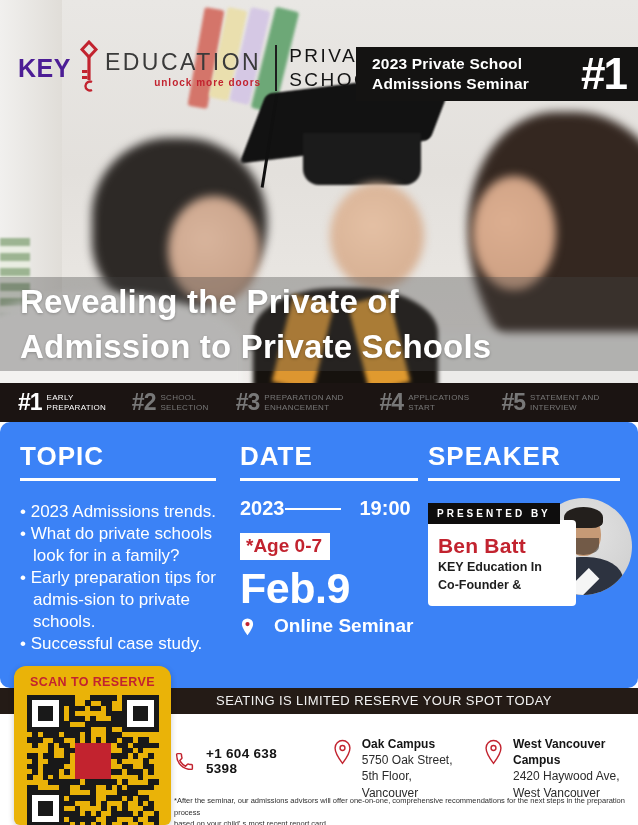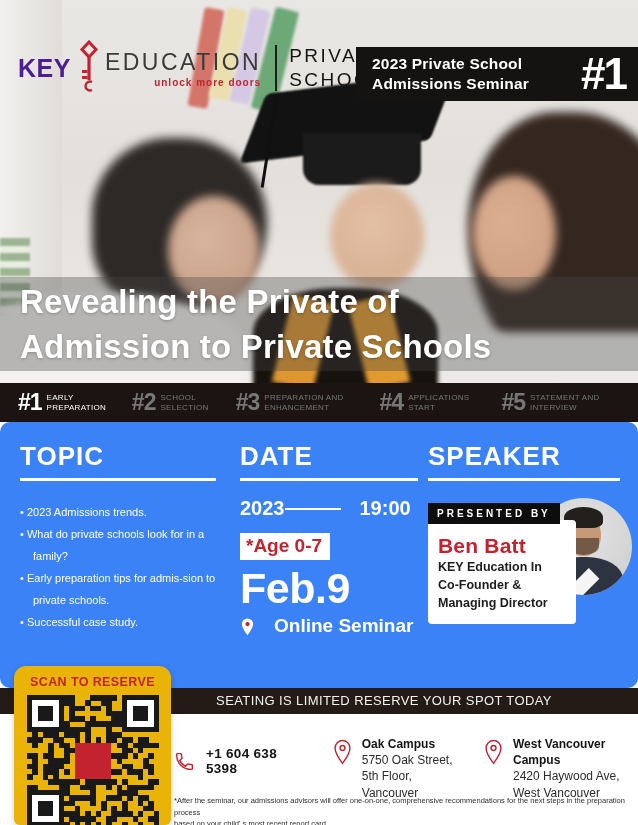--- a/index.html
+++ b/index.html
@@ -66,21 +66,21 @@
 
   
   .red-section{position:absolute;left:0;top:422px;width:638px;height:266px;background:#3b82f6;z-index:3;color:#fff;border-radius:10px;}
   .col{position:absolute;top:20px;}
   .col-topic{left:20px;width:207px;}
   .col-date{left:240px;width:180px;}
   .col-speaker{left:428px;width:202px;}
   .col-heading{font-size:26px;font-weight:800;letter-spacing:1px;line-height:28px;}
   .col-underline{height:3px;background:#fff;margin-top:8px;}
   .ul-topic{width:196px;} .ul-date{width:178px;} .ul-speaker{width:192px;}
-  .topic-list{margin:20px 0 0 0;padding:0;list-style:none;font-size:11px;line-height:22px;}
+  .topic-list{margin:20px 0 0 0;padding:0;list-style:none;font-size:17px;line-height:22px;}
   .topic-list li{padding-left:13px;text-indent:-13px;}
   .topic-list li::before{content:"• ";}
   .date-row{margin-top:16px;display:flex;align-items:center;font-size:20px;font-weight:800;}
   .date-dash{height:2px;background:#fff;width:56px;margin-right:19px;}
   .age-label{display:inline-block;margin-top:13px;background:#fff;color:#C2232F;
     font-size:19px;font-weight:800;padding:2px 8px 3px 6px;}
   .date-day{font-size:43px;font-weight:800;letter-spacing:-.5px;line-height:50px;margin-top:3px;}
   .date-venue{display:flex;align-items:center;font-size:19px;font-weight:800;margin-top:2px;gap:16px;}
   .sp-wrap{position:relative;margin-top:22px;height:165px;}
   .sp-tag{position:absolute;left:0;top:0;background:#0e0d0d;color:#fff;font-size:10px;font-weight:700;
@@ -247,21 +247,20 @@
           <div class="sp-suit"></div>
           <div class="sp-shirt"></div>
           <div class="sp-head"></div>
           <div class="sp-hair"></div>
           <div class="sp-beard"></div>
         </div>
         <div class="sp-card">
           <div class="sp-name">Ben Batt</div>
           <div class="sp-line">KEY Education In</div>
           <div class="sp-line">Co-Founder &amp;</div>
-          <div class="sp-line">Managing Director</div>
         </div>
       </div>
     </div>
   </div>
 
   <div class="seating-bar">SEATING IS LIMITED RESERVE YOUR SPOT TODAY</div>
 
   <div class="qr-card">
     <div class="qr-label">SCAN TO RESERVE</div>
     <svg id="qr-svg" class="qr-svg" width="132" height="132" viewBox="0 0 132 132" shape-rendering="crispEdges">

